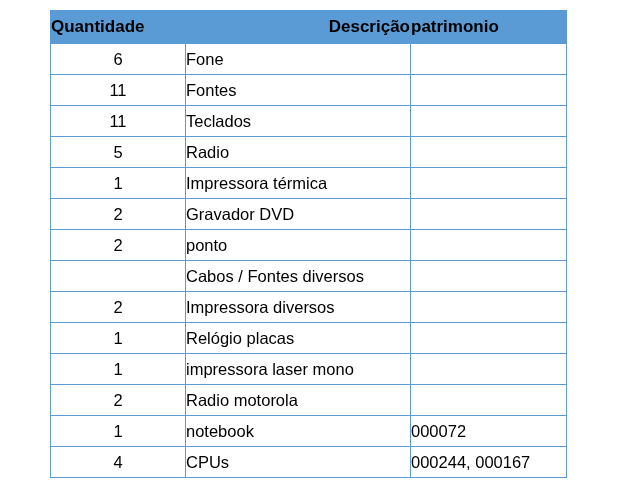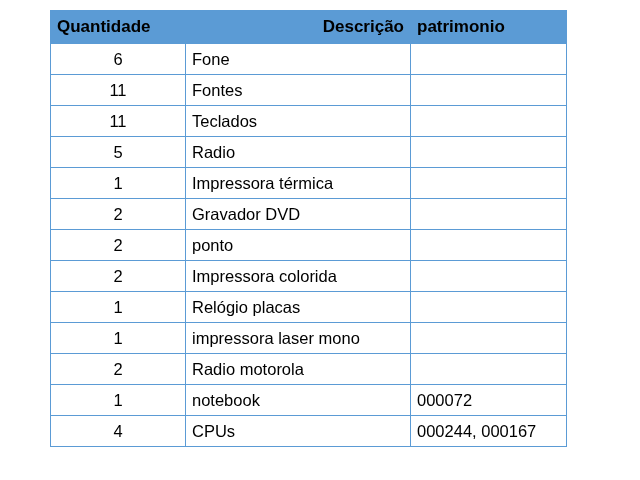--- a/index.html
+++ b/index.html
@@ -22,21 +22,21 @@
     top: 10px;
     width: 516px;
     border-collapse: collapse;
     table-layout: fixed;
     background: #ffffff;
   }
   table.inventory th,
   table.inventory td {
     border: 1px solid #5b9bd5;
     height: 30px;
-    padding: 0 6px;
+    padding: 0 0;
     font-size: 16.5px;
     color: #000000;
     vertical-align: middle;
     overflow: hidden;
     white-space: nowrap;
   }
   table.inventory thead th {
     background: #5b9bd5;
     color: #000000;
     font-weight: bold;
@@ -103,22 +103,27 @@
           <td class="qty">2</td>
           <td class="desc">Gravador DVD</td>
           <td class="pat empty"></td>
         </tr>
         <tr>
           <td class="qty">2</td>
           <td class="desc">ponto</td>
           <td class="pat empty"></td>
         </tr>
         <tr>
+          <td class="qty empty"></td>
+          <td class="desc">Cabos / Fontes diversos</td>
+          <td class="pat empty"></td>
+        </tr>
+        <tr>
           <td class="qty">2</td>
-          <td class="desc">Impressora colorida</td>
+          <td class="desc">Impressora diversos</td>
           <td class="pat empty"></td>
         </tr>
         <tr>
           <td class="qty">1</td>
           <td class="desc">Relógio placas</td>
           <td class="pat empty"></td>
         </tr>
         <tr>
           <td class="qty">1</td>
           <td class="desc">impressora laser mono</td>

